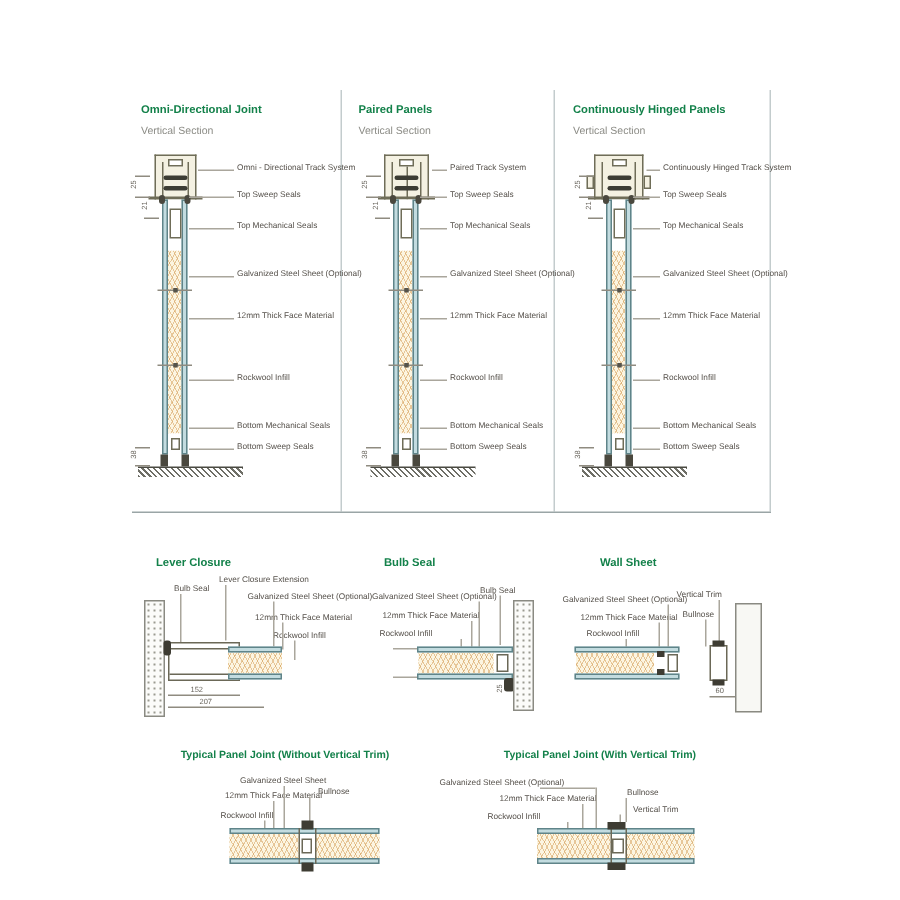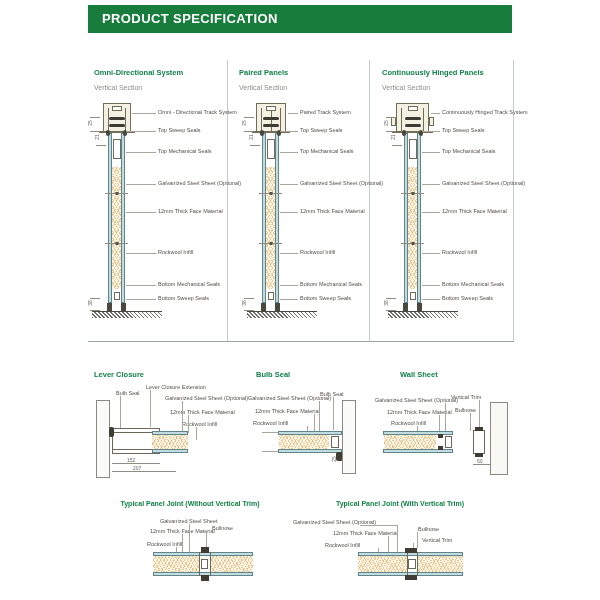--- a/index.html
+++ b/index.html
@@ -59,29 +59,28 @@
   .wall-stipple{position:absolute;border:1px solid #8a8a82;background-color:#fbfbf9;box-sizing:border-box;
      background-image:radial-gradient(#9a9a90 .5px,transparent .7px);background-size:4px 4px;}
   .wall-hatch{position:absolute;border:1px solid #8a8a82;box-sizing:border-box;background-color:#f8f8f4;
      background-image:repeating-linear-gradient(45deg,#abab a3 0 0,#ababa3 0 .7px,transparent .7px 3.2px);}
 </style>
 </head>
 <body>
 
 <div class="page">
 
-  <div class="header-bar">PRODUCT SPECIFICATION</div>
 
   <div class="col-divider" style="left:227px"></div>
   <div class="col-divider" style="left:369px"></div>
   <div class="col-divider" style="left:513px"></div>
   <div class="h-divider"></div>
 
   <div class="vs" style="left:88px;width:139px">
-    <div class="sec-title" style="left:6px;top:8px">Omni-Directional System</div>
+    <div class="sec-title" style="left:6px;top:8px">Omni-Directional Joint</div>
     <div class="sec-sub" style="left:6px;top:24px">Vertical Section</div>
     <div class="track" style="left:14.5px;top:43px;width:28px;height:30px">
       <div class="track-wall" style="left:4px"></div>
         <div class="track-wall" style="right:4px"></div>
       <div class="track-cap"></div>
       <div class="track-seal" style="top:13px"></div>
         <div class="track-seal" style="top:20px"></div>
       <div class="track-flange"></div>
     </div>
     <div class="vpanel" style="left:20px;top:73px;height:170px">
@@ -241,21 +240,21 @@
     <div class="lbl" style="left:62px;top:67px">Top Sweep Seals</div>
     <div class="lbl" style="left:62px;top:88px">Top Mechanical Seals</div>
     <div class="lbl" style="left:62px;top:120px">Galvanized Steel Sheet (Optional)</div>
     <div class="lbl" style="left:62px;top:148px">12mm Thick Face Material</div>
     <div class="lbl" style="left:62px;top:189px">Rockwool Infill</div>
     <div class="lbl" style="left:62px;top:221px">Bottom Mechanical Seals</div>
     <div class="lbl" style="left:62px;top:235px">Bottom Sweep Seals</div>
   </div>
 
   <div style="position:absolute;left:88px;top:360px;width:150px;height:132px">
-    <div class="sec-title" style="left:6px;top:10px">Lever Closure</div>
+    <div class="sec-title" style="left:16px;top:10px">Lever Closure</div>
     <div class="wall-stipple" style="left:8px;top:40px;width:14px;height:78px"></div>
     <div class="lbl" style="left:28px;top:30px">Bulb Seal</div>
     <div class="lbl" style="left:58px;top:24px">Lever Closure Extension</div>
     <div class="lbl" style="left:77px;top:35px">Galvanized Steel Sheet (Optional)</div>
     <div class="lbl" style="left:82px;top:49px">12mm Thick Face Material</div>
     <div class="lbl" style="left:94px;top:61px">Rockwool Infill</div>
     <div class="vl" style="left:32px;top:36px;height:32px"></div>
     <div class="vl" style="left:62px;top:30px;height:37px"></div>
     <div class="vl" style="left:94px;top:41px;height:30px"></div>
     <div class="vl" style="left:100px;top:55px;height:18px"></div>

